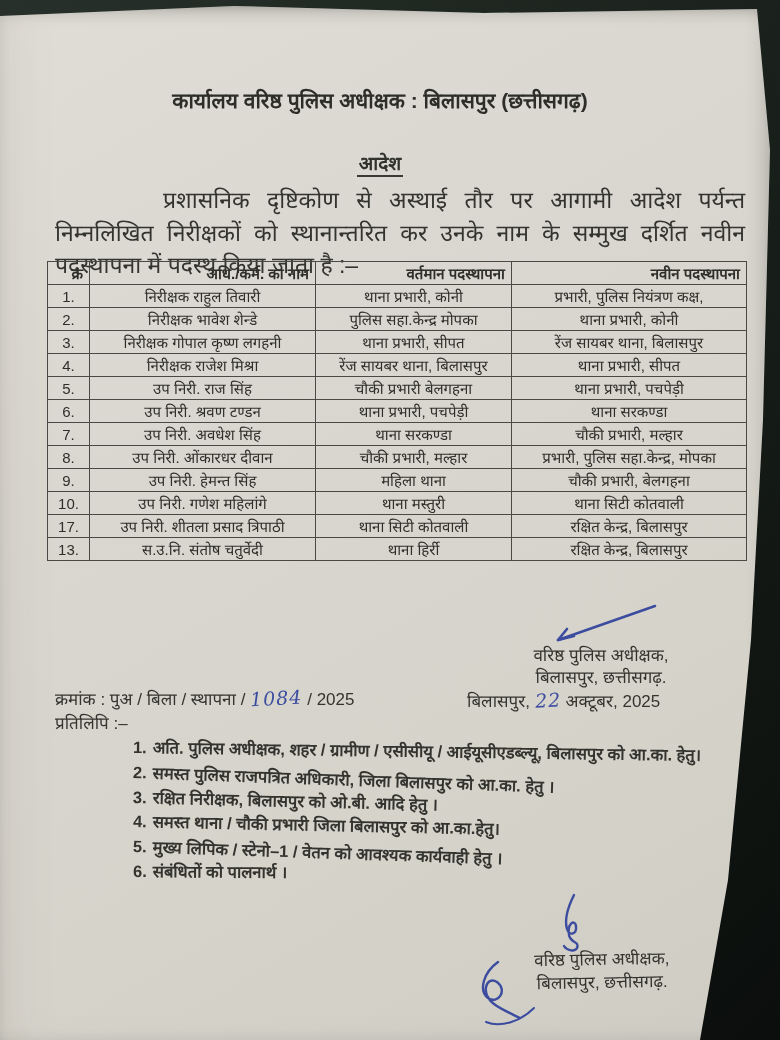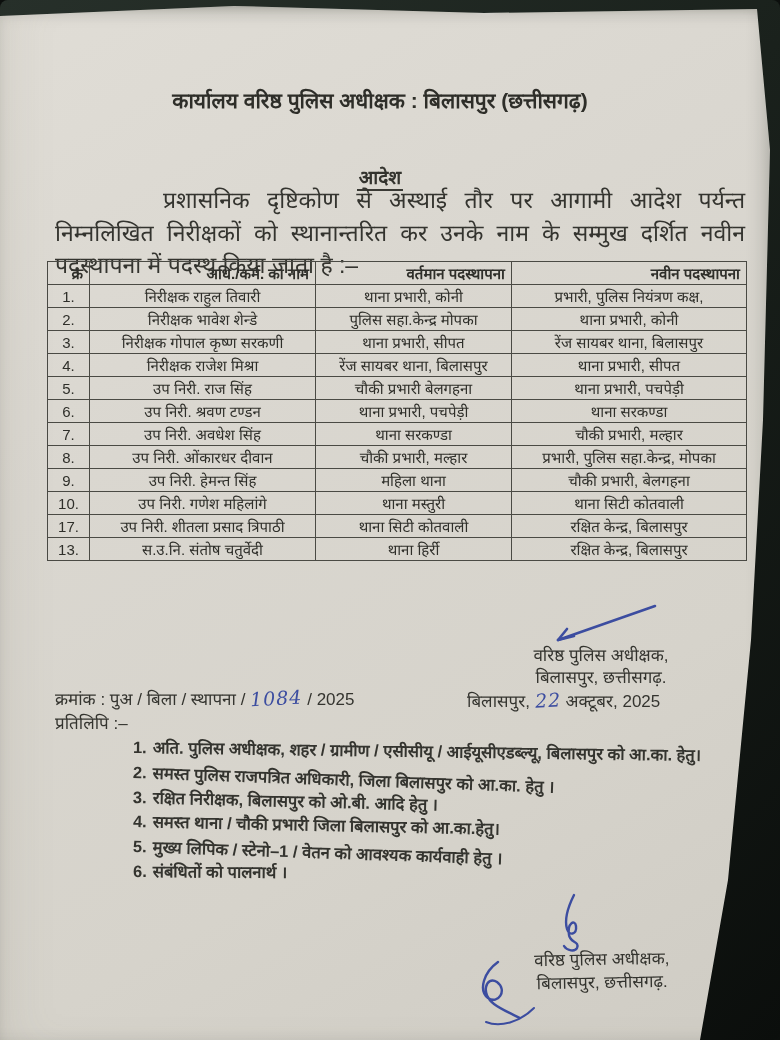--- a/index.html
+++ b/index.html
@@ -6,21 +6,20 @@
   html, body { width: 780px; height: 1040px; }
   body {
     font-family: "Liberation Sans", sans-serif;
     background: #0c0f0d;
     overflow: hidden;
   }
   .scene {
     position: relative;
     width: 780px; height: 1040px;
     background: linear-gradient(135deg, #27302a 0%, #1a211c 45%, #0b0e0c 100%);
-    border-radius: 8px;
   }
   .paper {
     position: absolute; inset: 0;
     clip-path: polygon(0 16px, 234px 6px, 484px 13px, 757px 9px, 770px 150px, 763px 420px, 751px 640px, 728px 880px, 700px 1040px, 0 1040px);
     background: linear-gradient(150deg, #e0ddd6 0%, #dad7d0 35%, #d6d3cb 70%, #cfccc4 100%);
     color: #33332e;
   }
   .paper::after {
     content: "";
     position: absolute; inset: 0;
@@ -37,21 +36,21 @@
   .office-title {
     position: absolute; top: 86px; left: 0; width: 760px;
     text-align: center; font-size: 21px; font-weight: bold; color: #2e2e29;
   }
   .contact-line {
     position: absolute; top: 116px; left: 0; width: 760px;
     text-align: center; font-size: 15px; font-weight: bold; color: #32322d;
   }
   .order-heading {
     position: absolute; top: 150px; left: 0; width: 760px;
-    text-align: center; font-size: 19px; font-weight: bold; margin-top: 14px;
+    text-align: center; font-size: 19px; font-weight: bold;
   }
   .order-heading span { border-bottom: 2px solid #3a3a35; padding: 0 2px 1px; }
   .intro {
     position: absolute; top: 184px; left: 55px; width: 690px;
     font-size: 23px; line-height: 1.42; text-align: justify; text-indent: 108px;
     color: #34342f;
   }
   table.transfer {
     position: absolute; top: 261px; left: 47px; width: 699px;
     border-collapse: collapse; table-layout: fixed;
@@ -136,21 +135,21 @@
             <td>प्रभारी, पुलिस नियंत्रण कक्ष,</td>
           </tr>
           <tr>
             <td class="c-num">2.</td>
             <td>निरीक्षक भावेश शेन्डे</td>
             <td>पुलिस सहा.केन्द्र मोपका</td>
             <td>थाना प्रभारी, कोनी</td>
           </tr>
           <tr>
             <td class="c-num">3.</td>
-            <td>निरीक्षक गोपाल कृष्ण सरकणी</td>
+            <td>निरीक्षक गोपाल कृष्ण लगहनी</td>
             <td>थाना प्रभारी, सीपत</td>
             <td>रेंज सायबर थाना, बिलासपुर</td>
           </tr>
           <tr>
             <td class="c-num">4.</td>
             <td>निरीक्षक राजेश मिश्रा</td>
             <td>रेंज सायबर थाना, बिलासपुर</td>
             <td>थाना प्रभारी, सीपत</td>
           </tr>
           <tr>

